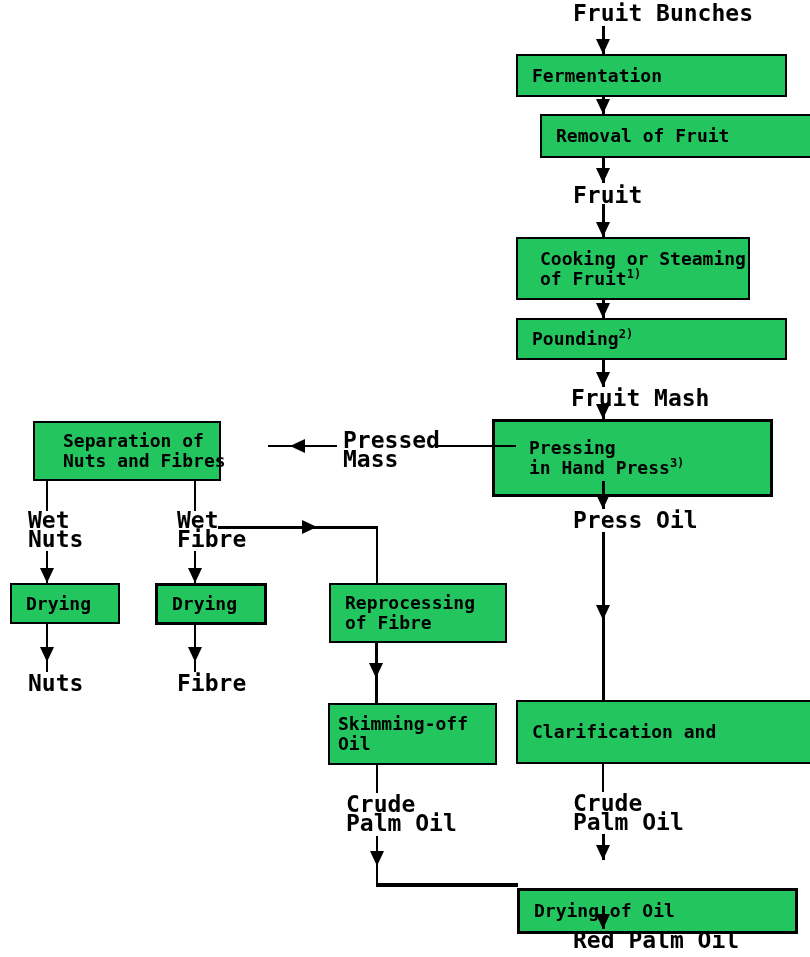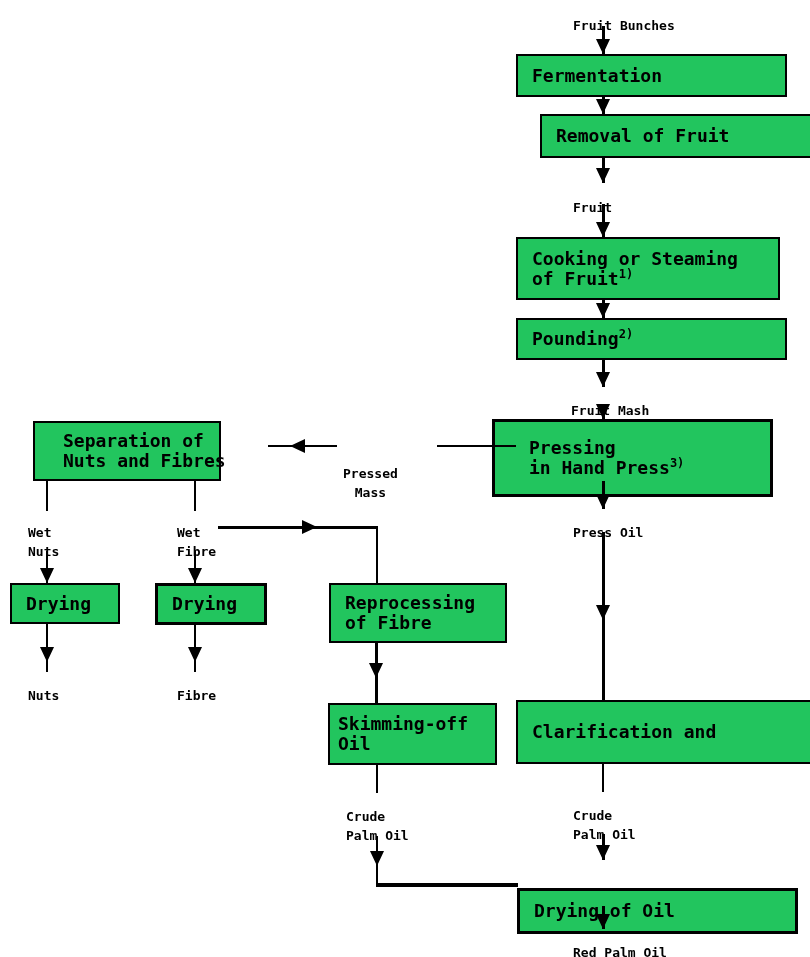--- a/index.html
+++ b/index.html
@@ -8,21 +8,21 @@
     font-family:"DejaVu Sans Mono","Liberation Mono",monospace;
     font-weight:bold;color:#000;overflow:hidden;
   }
   .box{
     position:absolute;border:2px solid #000;background:#22c55e;
     box-sizing:border-box;display:flex;align-items:center;
     font-size:18px;line-height:20px;white-space:pre;
   }
   .box .inner{padding-left:14px;}
   .flabel{
-    position:absolute;font-size:13px;line-height:19px;white-space:pre;margin-top:12px;
+    position:absolute;font-size:23px;line-height:19px;white-space:pre;
   }
   sup{font-size:12px;line-height:0;}
   .vl{position:absolute;width:3px;background:#000;}
   .vl.thin{width:2px;}
   .hl{position:absolute;height:2px;background:#000;}
   .hl.thick{height:4px;}
   .ad{position:absolute;width:0;height:0;
       border-left:7px solid transparent;border-right:7px solid transparent;
       border-top:15px solid #000;}
   .al{position:absolute;width:0;height:0;
@@ -34,38 +34,38 @@
 </style>
 </head>
 <body>
 
 <div class="canvas">
 
   <div class="flabel" style="left:573px;top:4px;">Fruit Bunches</div>
   <div class="flabel" style="left:573px;top:186px;">Fruit</div>
   <div class="flabel" style="left:571px;top:389px;">Fruit Mash</div>
   <div class="flabel" style="left:573px;top:511px;">Press Oil</div>
-  <div class="flabel" style="left:343px;top:452px;text-align:center;"><span>Pressed</span><br><span>Mass</span></div>
+  <div class="flabel" style="left:343px;top:431px;"><span>Pressed</span><br><span>Mass</span></div>
   <div class="flabel" style="left:28px;top:511px;"><span>Wet</span><br><span>Nuts</span></div>
   <div class="flabel" style="left:177px;top:511px;"><span>Wet</span><br><span>Fibre</span></div>
   <div class="flabel" style="left:28px;top:674px;">Nuts</div>
   <div class="flabel" style="left:177px;top:674px;">Fibre</div>
   <div class="flabel" style="left:346px;top:795px;"><span>Crude</span><br><span>Palm Oil</span></div>
   <div class="flabel" style="left:573px;top:794px;"><span>Crude</span><br><span>Palm Oil</span></div>
   <div class="flabel" style="left:573px;top:931px;">Red Palm Oil</div>
 
   <div class="box" style="left:516px;top:54px;width:271px;height:43px;">
     <div class="inner">Fermentation</div>
   </div>
 
   <div class="box" style="left:540px;top:114px;width:280px;height:44px;">
     <div class="inner">Removal of Fruit</div>
   </div>
 
-  <div class="box" style="left:516px;top:237px;width:264px;height:63px;">
+  <div class="box" style="left:516px;top:237px;width:234px;height:63px;padding-left:8px;">
     <div class="inner"><span>Cooking or Steaming</span><br><span>of Fruit</span><sup>1)</sup></div>
   </div>
 
   <div class="box" style="left:516px;top:318px;width:271px;height:42px;">
     <div class="inner"><span>Pounding</span><sup>2)</sup></div>
   </div>
 
   <div class="box" style="left:492px;top:419px;width:281px;height:78px;border-width:3px;padding-left:20px;">
     <div class="inner"><span>Pressing</span><br><span>in Hand Press</span><sup>3)</sup></div>
   </div>

